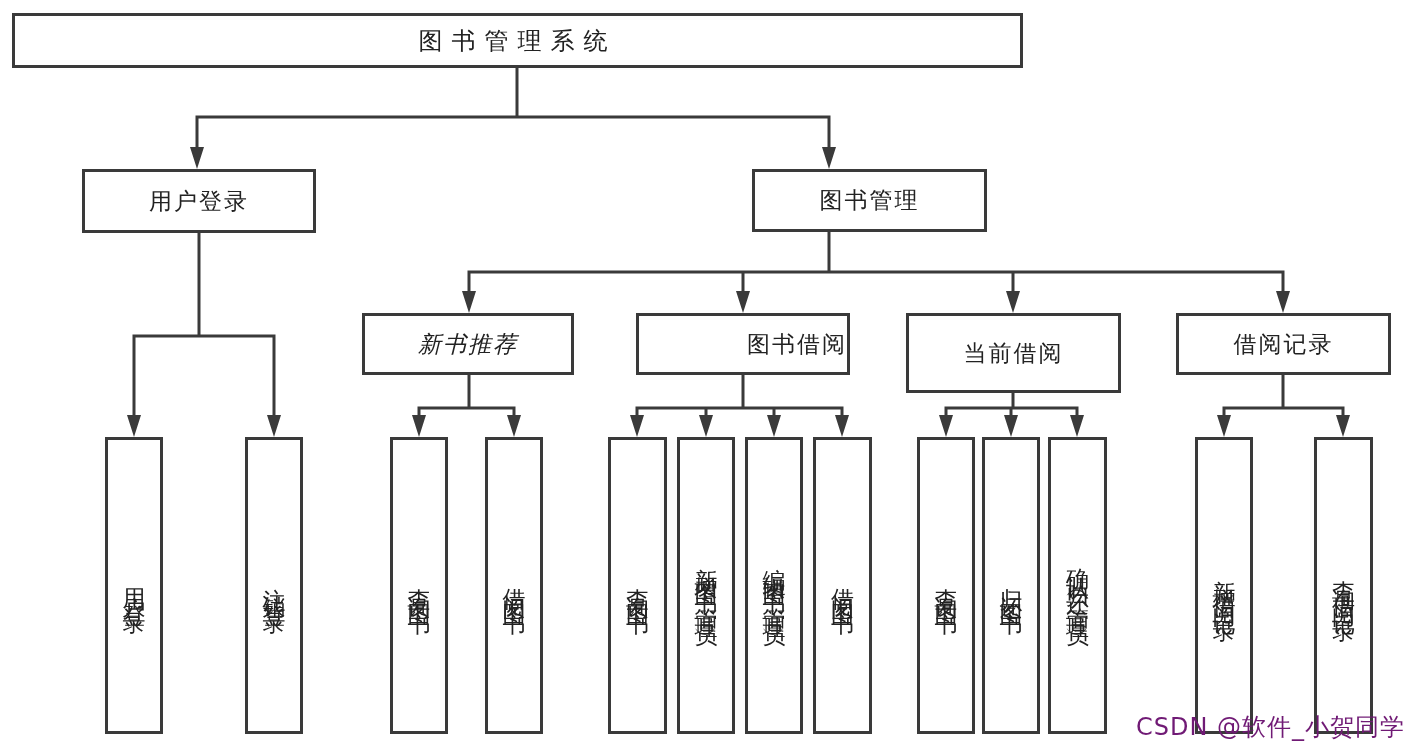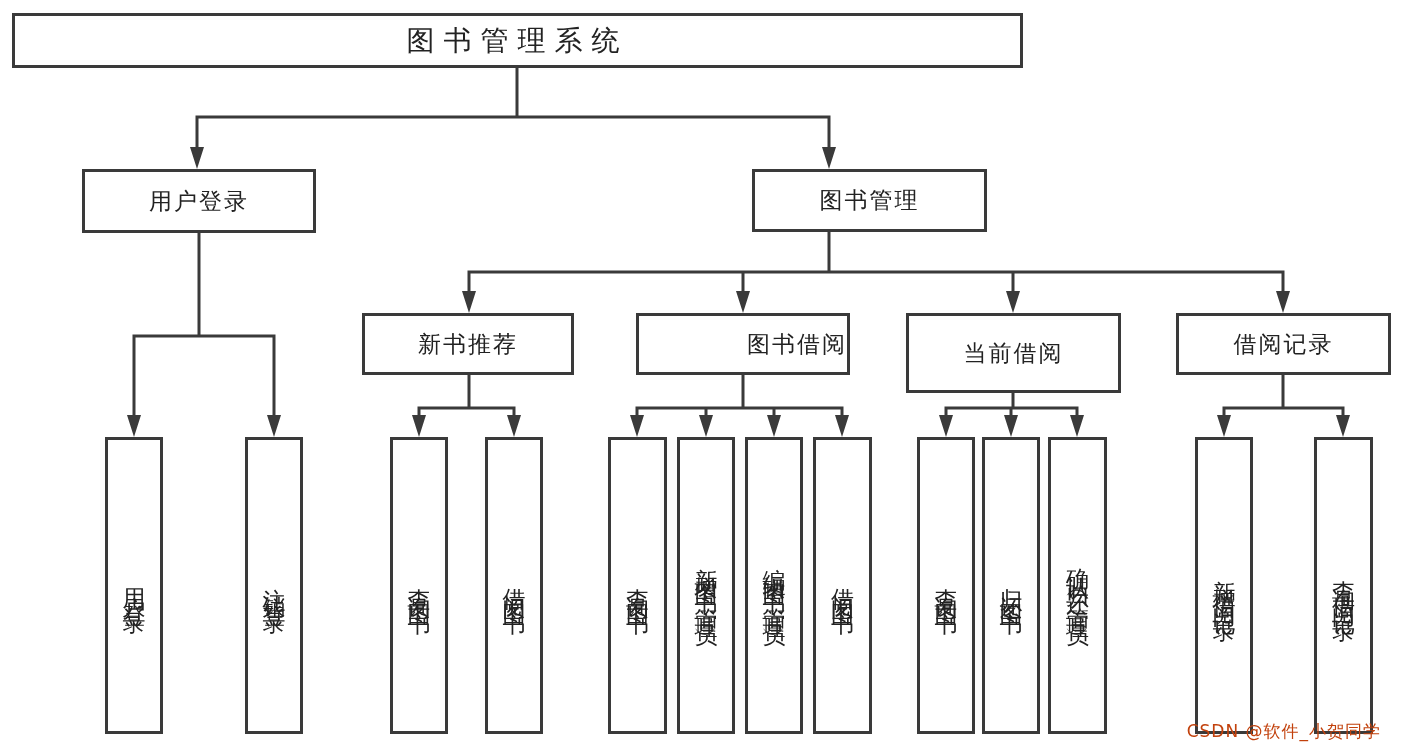--- a/index.html
+++ b/index.html
@@ -32,39 +32,39 @@
     z-index: 2;
     color: #222222;
   }
   .hbox .label {
     font-size: 23px;
     letter-spacing: 2px;
     white-space: nowrap;
     color: #222222;
   }
   .root-box .label {
-    font-size: 28px;
+    font-size: 24px;
     letter-spacing: 9px;
   }
   .vbox .label {
     writing-mode: vertical-rl;
     text-orientation: mixed;
     font-size: 23px;
     letter-spacing: 8px;
     line-height: 1;
     color: #222222;
   }
   #watermark {
     position: absolute;
-    right: 24px;
+    right: 0;
     bottom: 4px;
     z-index: 3;
-    font-size: 17px;
+    font-size: 24px;
     letter-spacing: 1px;
-    color: #c2410c;
+    color: #701a75;
     white-space: nowrap;
   }
 </style>
 </head>
 <body>
 
 <div id="canvas">
 
   <svg id="connectors" width="1405" height="747" viewBox="0 0 1405 747" fill="none" xmlns="http://www.w3.org/2000/svg">
 
@@ -108,21 +108,21 @@
     <span class="label">图书管理系统</span>
   </div>
 
   <div class="node hbox" style="left:82px; top:169px; width:234px; height:64px;">
     <span class="label">用户登录</span>
   </div>
   <div class="node hbox" style="left:712px; top:169px; width:235px; height:63px;margin-left:40px;">
     <span class="label">图书管理</span>
   </div>
 
-  <div class="node hbox" style="left:362px; top:313px; width:212px; height:62px;">
+  <div class="node hbox" style="left:362px; top:313px; width:212px; height:62px;font-style:italic;">
     <span class="label">新书推荐</span>
   </div>
   <div class="node hbox" style="left:636px; top:313px; width:214px; height:62px;justify-content:flex-end;">
     <span class="label">图书借阅</span>
   </div>
   <div class="node hbox" style="left:906px; top:313px; width:215px; height:80px;">
     <span class="label">当前借阅</span>
   </div>
   <div class="node hbox" style="left:1176px; top:313px; width:215px; height:62px;">
     <span class="label">借阅记录</span>

